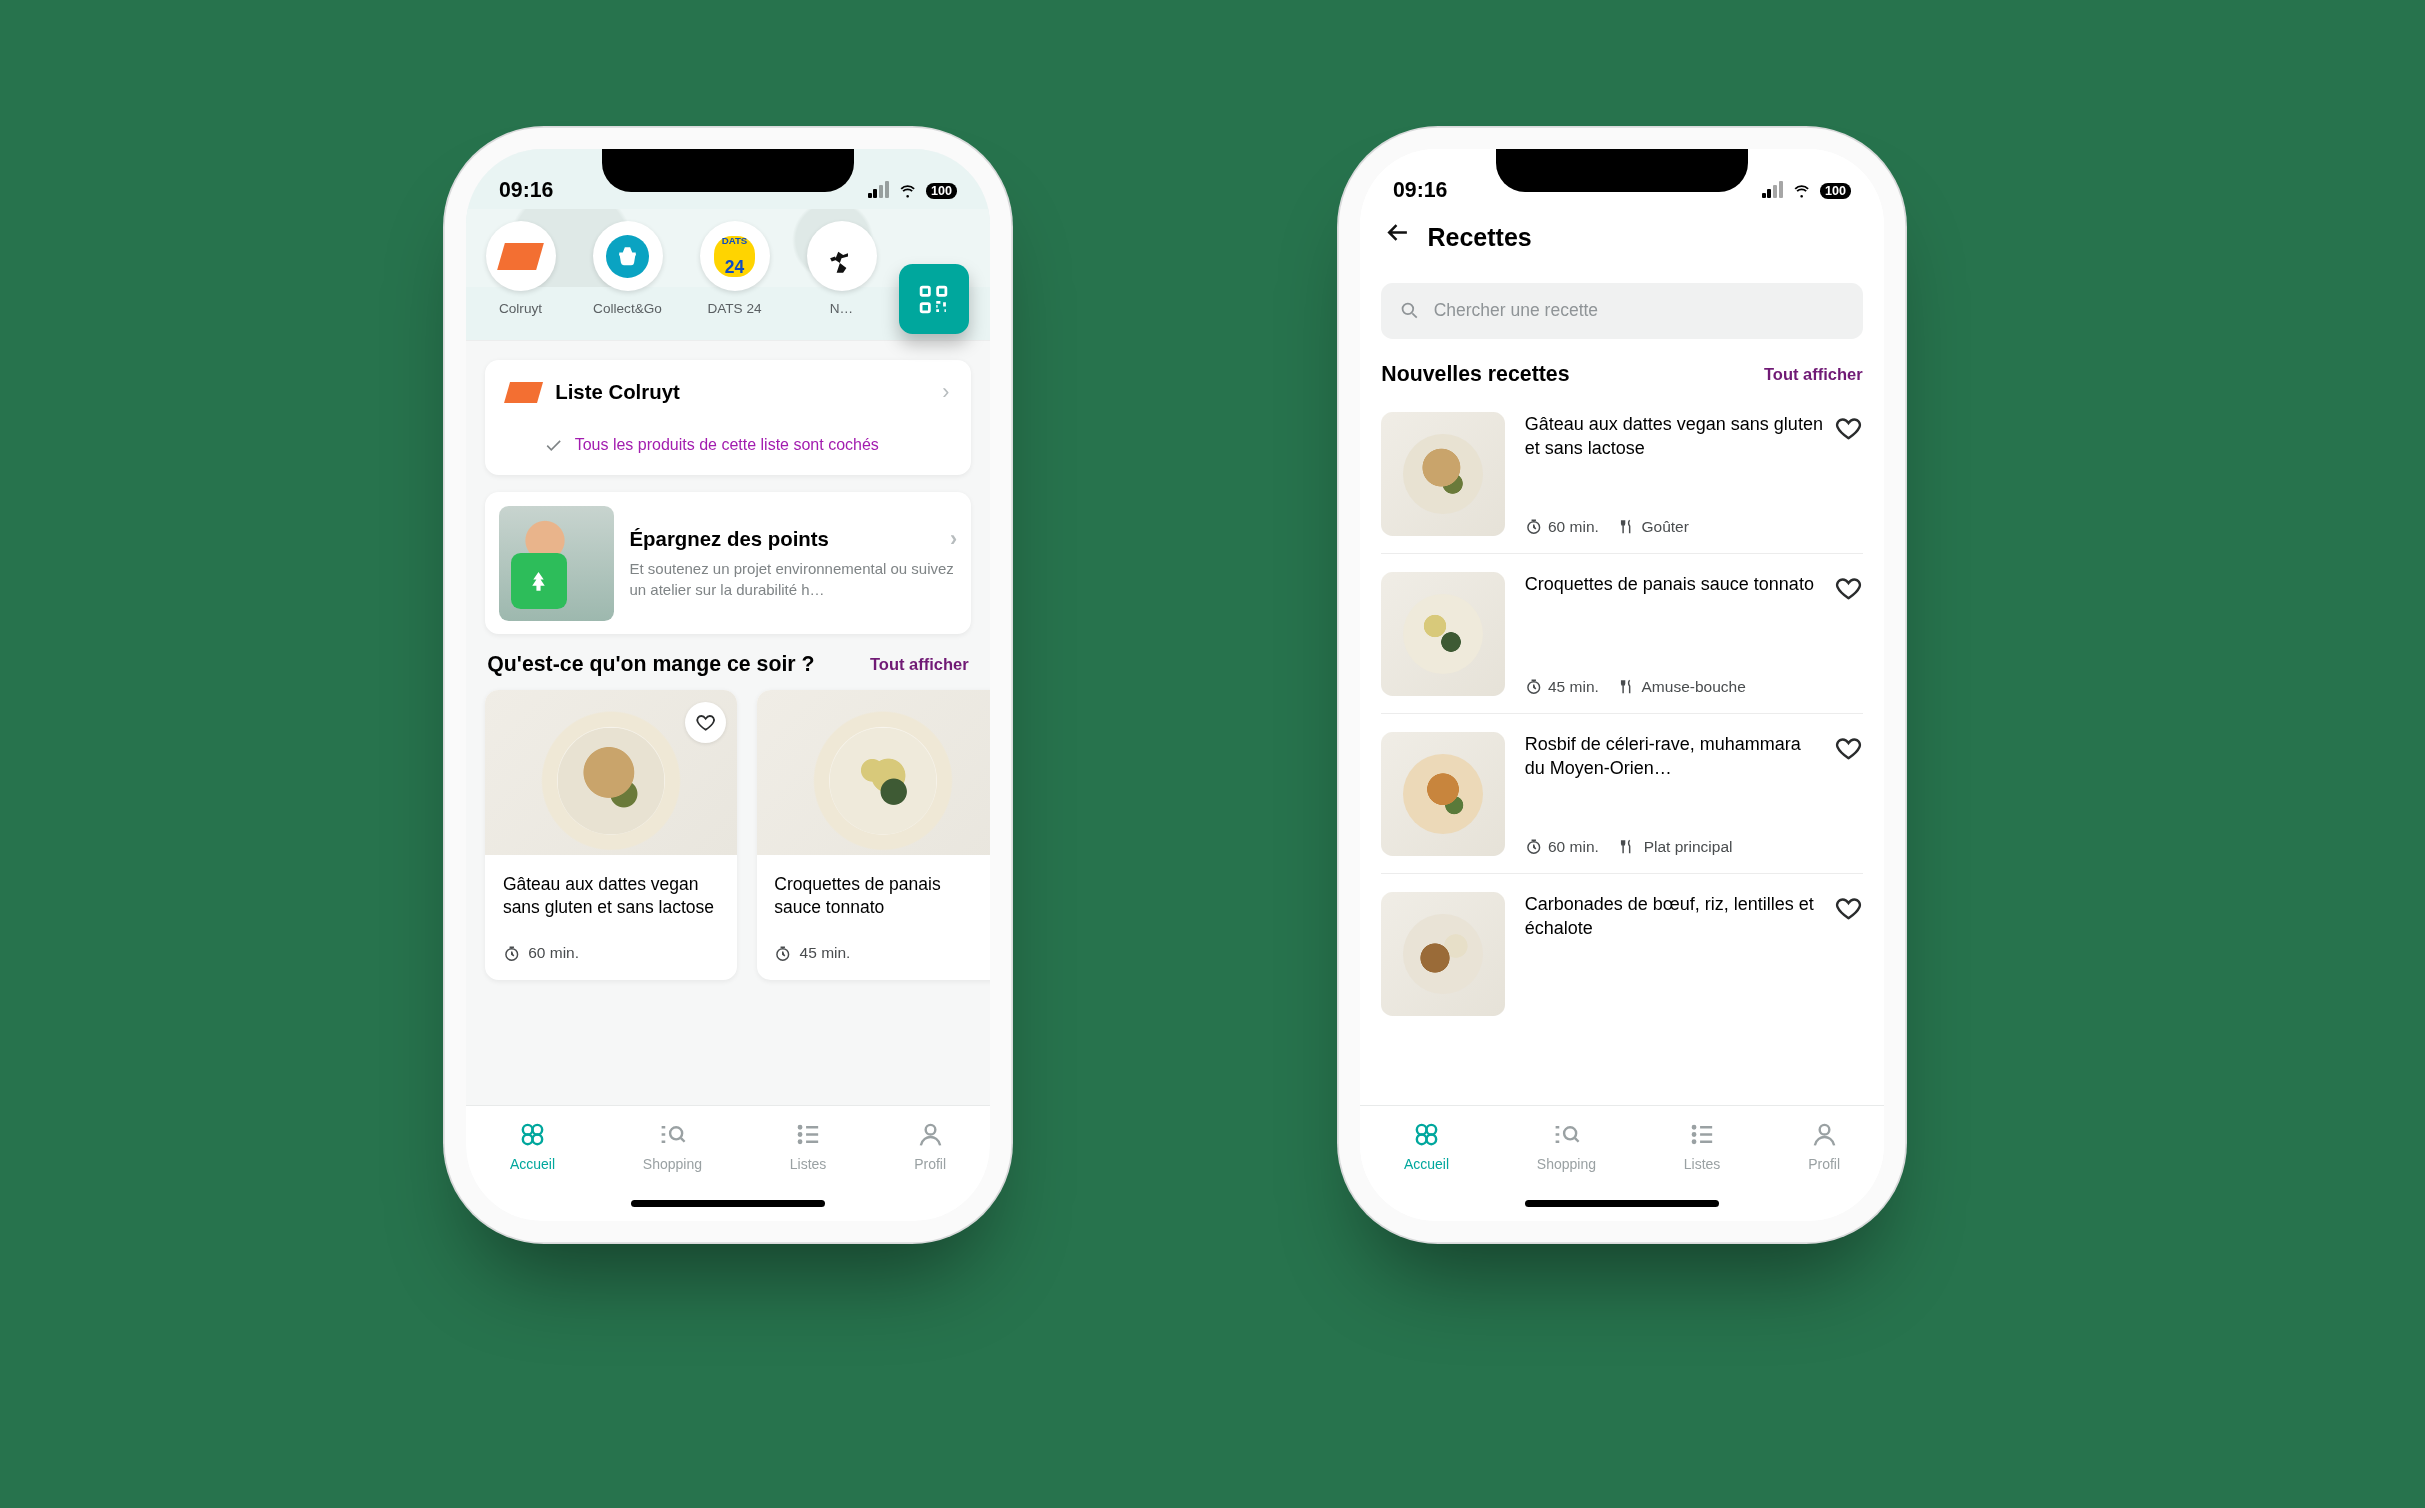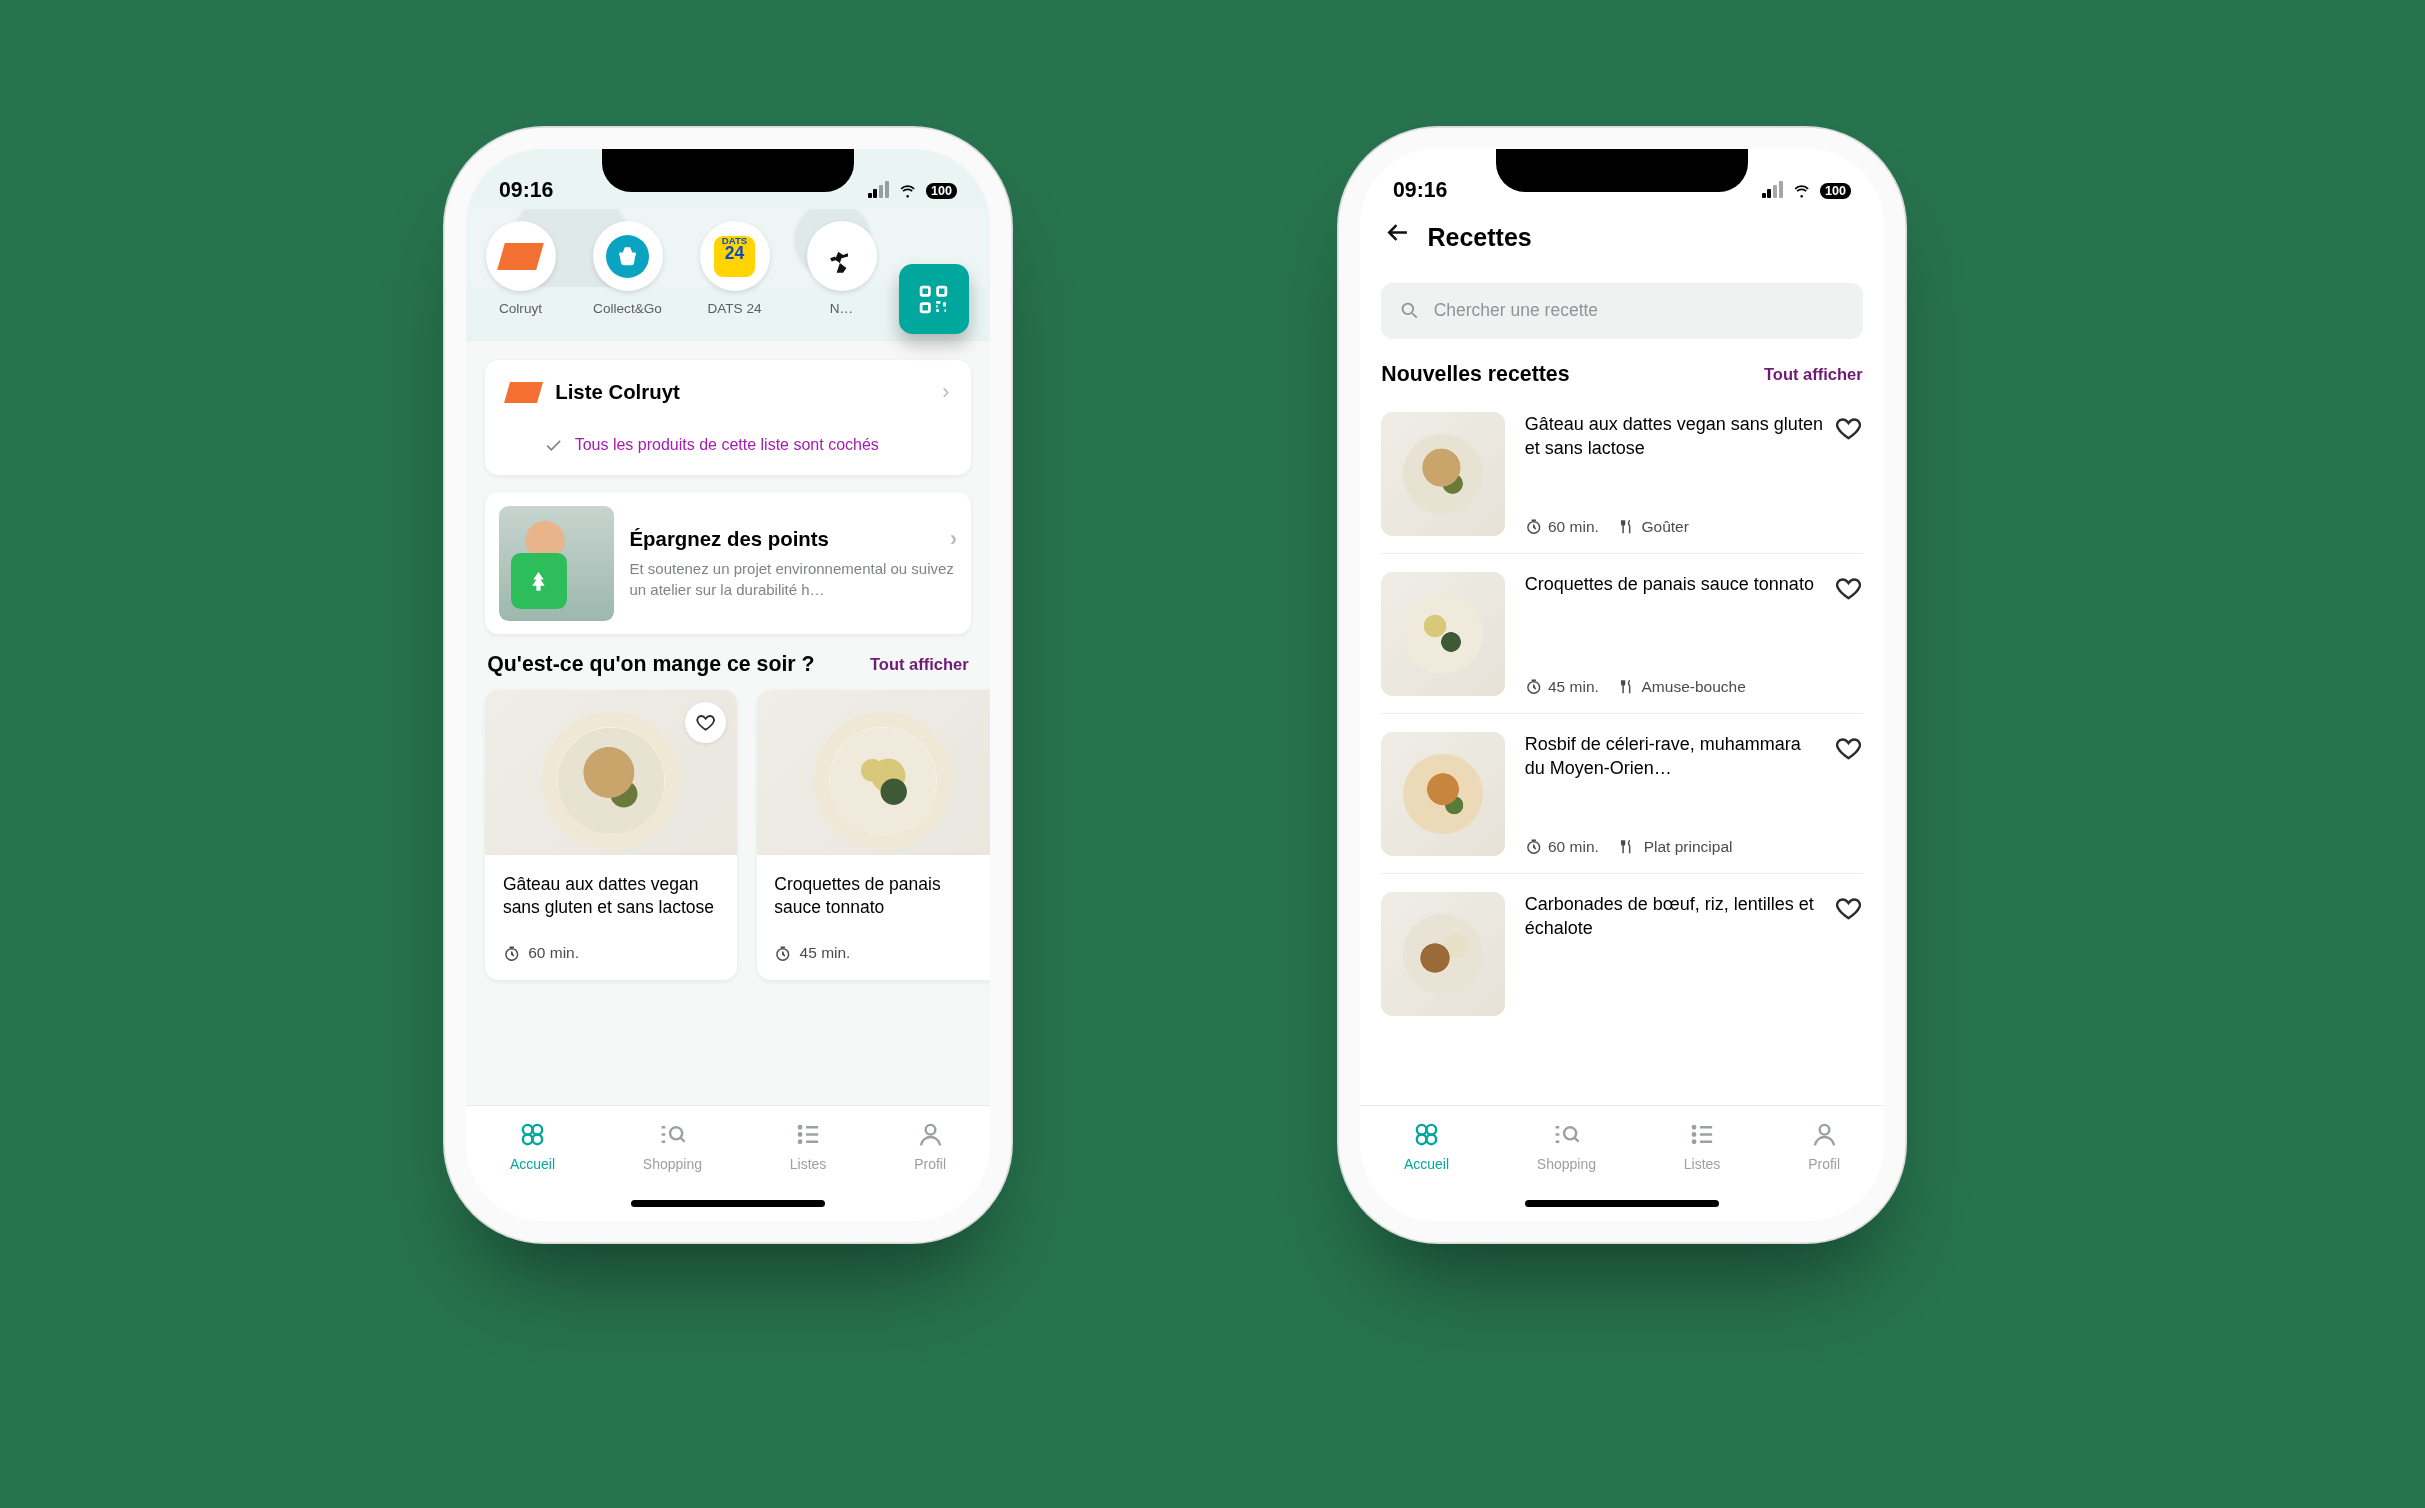--- a/index.html
+++ b/index.html
@@ -78,22 +78,22 @@
     position:relative;
   }
   .story .lbl{ font-size:13.6px; color:#5a5f62; text-align:center; }
 
   .colruyt-logo{ width:39px;height:27px;background:#f36f32;transform:skewX(-16deg); }
   .cg-logo{
     width:43px;height:43px;border-radius:50%;background:#0aa3c2;
     display:flex;align-items:center;justify-content:center;
   }
   .dats-logo{
-    width:41px;height:41px;border-radius:9px;background:#ffd400;color:#0f4cc0;
-    display:flex;flex-direction:column;align-items:center;justify-content:flex-start;
+    width:41px;height:41px;border-radius:18px;background:#ffd400;color:#0f4cc0;
+    display:flex;flex-direction:column;align-items:center;justify-content:space-between;
     font-weight:800;font-size:9.7px;line-height:1;
   }
   .dats-logo .n{font-size:17.5px;}
   .runner{ width:39px;height:39px; }
 
   .qr-fab{
     position:absolute; right:21.3px; top:115px; width:70px;height:70px;
     border-radius:13.6px; background:#00a79d;
     display:flex;align-items:center;justify-content:center;
     box-shadow:0 9.7px 17.5px rgba(0,0,0,.25);

